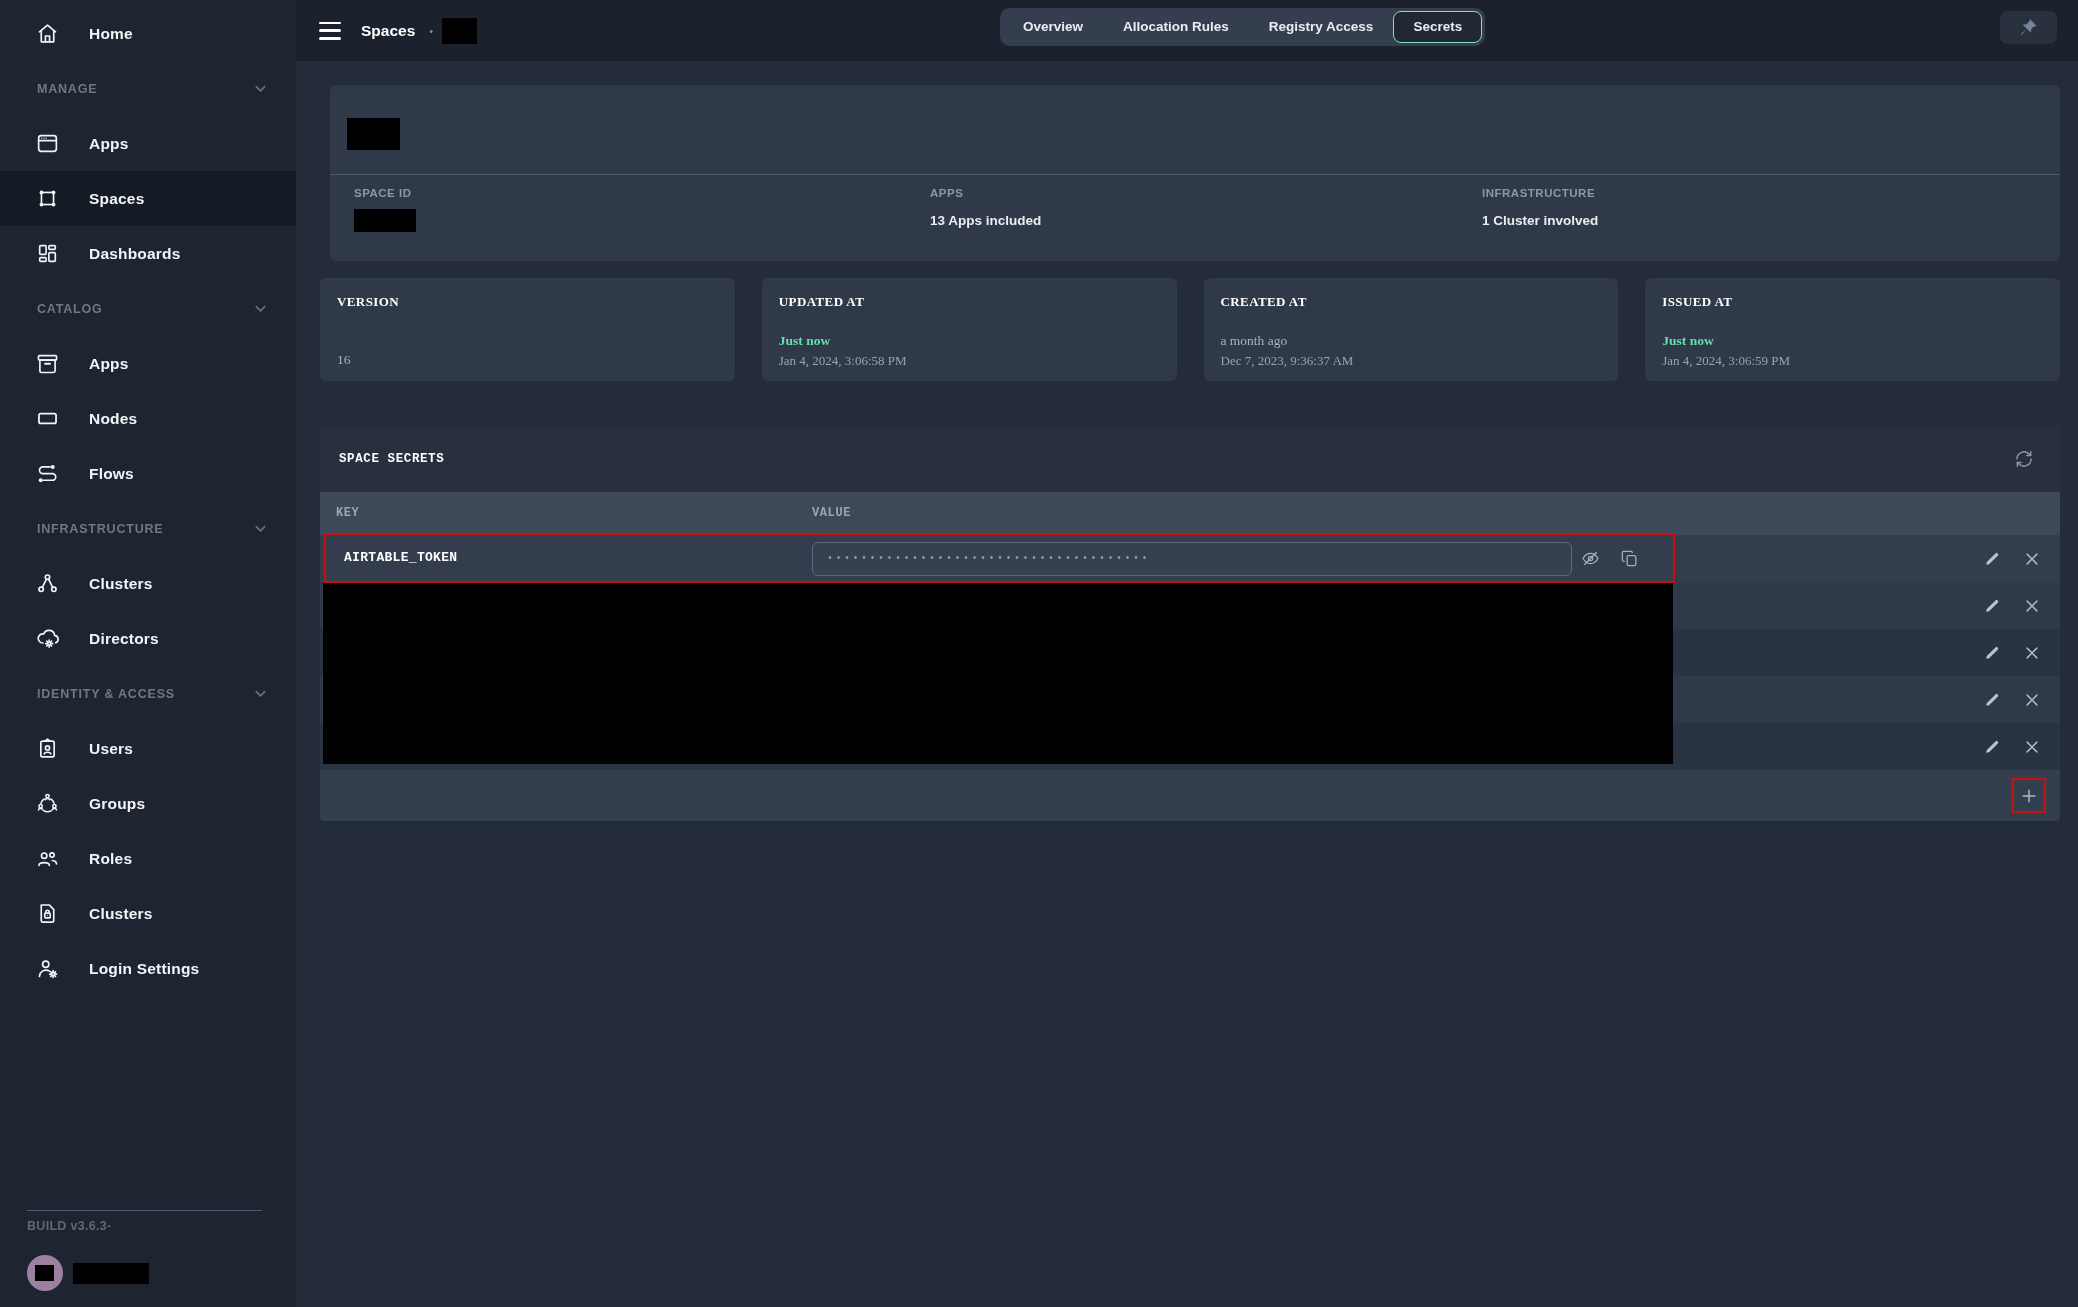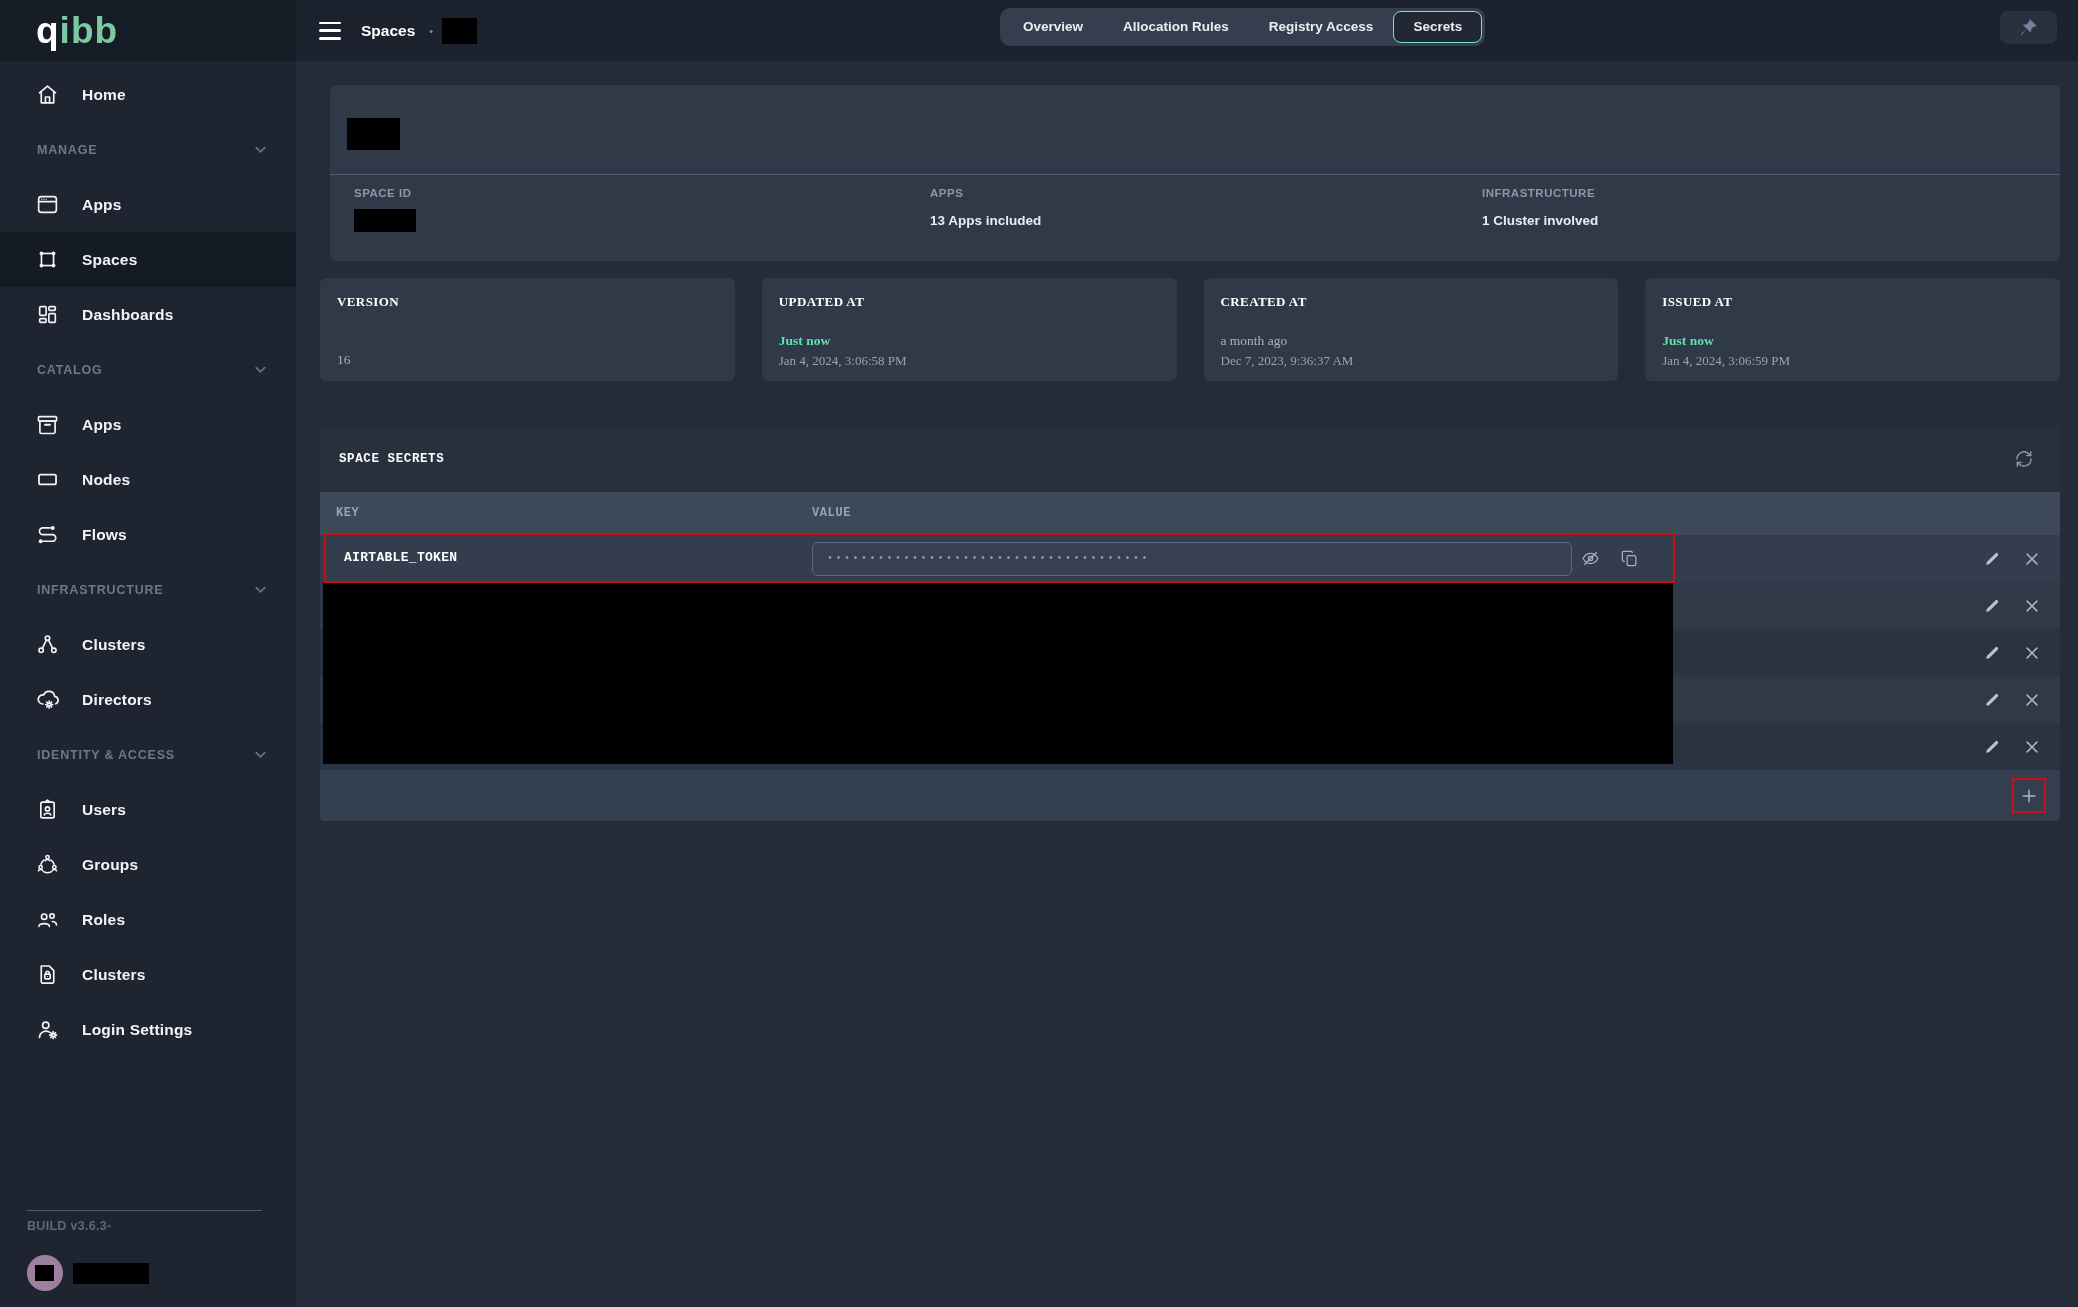--- a/index.html
+++ b/index.html
@@ -10,21 +10,21 @@
   
   .sidebar { position:absolute; left:0; top:0; width:296px; height:1307px; background:#1e2531; z-index:3; }
   .logo-band { height:61px; background:#171d27; display:flex; align-items:center; padding-left:36px; }
   .logo { font-size:37px; font-weight:bold; letter-spacing:1px; line-height:1; }
   .logo .lg-q { color:#ffffff; }
   .logo .lg-rest { color:#7cc9a2; }
   .nav { padding-top:6px; }
   .nav-item { height:55px; display:flex; align-items:center; padding-left:34px; cursor:pointer; color:#f2f5f8; }
   .nav-item.active { background:#151b25; }
   .nav-icon { width:26px; height:26px; display:flex; align-items:center; justify-content:center; color:#f2f5f8; flex:0 0 26px; }
-  .nav-label { margin-left:22px; font-size:15.5px; font-weight:700; letter-spacing:.2px; }
+  .nav-label { margin-left:29px; font-size:15.5px; font-weight:700; letter-spacing:.2px; }
   .nav-header { height:55px; display:flex; align-items:center; padding:0 28px 0 37px; color:#6e7887; }
   .nav-header-label { font-size:12.5px; font-weight:700; letter-spacing:.8px; flex:1; }
   .chev { width:15px; height:15px; color:#67717f; }
   .sidebar-footer { position:absolute; left:0; right:0; bottom:0; padding:0 0 16px 27px; }
   .sf-divider { width:235px; border-top:1px solid #4e5b77; margin-bottom:8px; }
   .build { font-size:12.5px; font-weight:700; color:#5d6878; letter-spacing:.3px; }
   .user-row { margin-top:22px; display:flex; align-items:center; }
   .avatar { width:36px; height:36px; border-radius:50%; background:#9d80a0; position:relative; flex:0 0 36px; }
   .avatar-redact { position:absolute; left:8px; top:10px; width:19px; height:16px; background:#000; }
   .name-redact { margin-left:10px; width:76px; height:21px; background:#000; }
@@ -86,23 +86,20 @@
   .plus-wrap { position:absolute; left:1692px; top:8px; width:34px; height:35px; border:2px solid #c90f0f; display:flex; align-items:center; justify-content:center; }
   .plus-btn { width:28px; height:28px; display:flex; align-items:center; justify-content:center; color:#aeb7c3; background:none; border:none; cursor:pointer; }
   svg { display:block; }
 </style>
 </head>
 <body>
 
 <div class="app">
 
   <aside class="sidebar">
-    <div class="logo-band">
-      <div class="logo"><span class="lg-q">q</span><span class="lg-rest">ibb</span></div>
-    </div>
     <nav class="nav">
 
       <div class="nav-item">
         <span class="nav-icon">
           <svg viewBox="0 0 24 24" width="25" height="25" fill="none" stroke="currentColor" stroke-width="1.6" stroke-linecap="round" stroke-linejoin="round">
               <path d="M4.3 10.4 12 4l7.7 6.4"></path>
               <path d="M6 9.2V20h12V9.2"></path>
               <path d="M10 20v-5.6h4V20"></path>
             </svg>
         </span>

